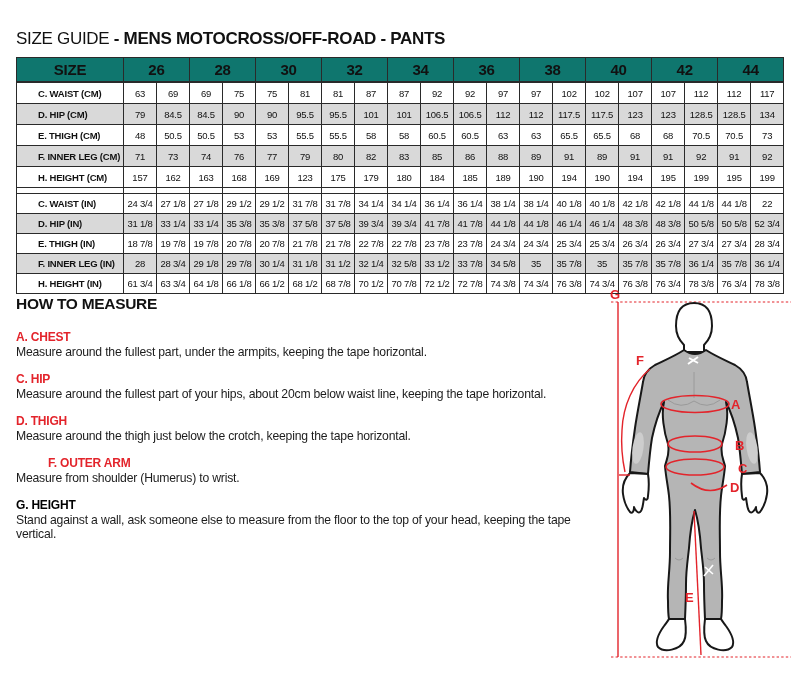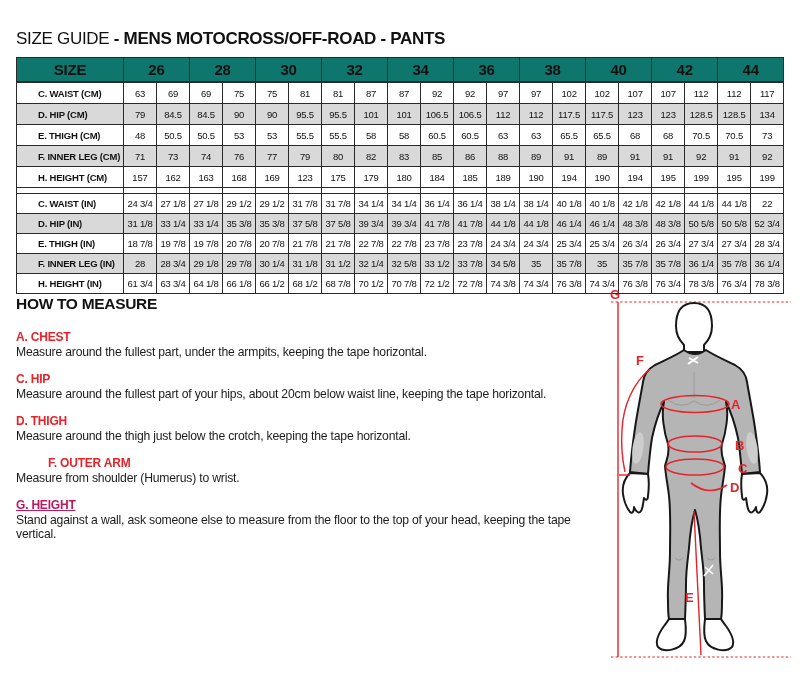--- a/index.html
+++ b/index.html
@@ -353,21 +353,21 @@
       </div>
       <div class="m-item">
         <h3 style="color: rgb(227, 36, 43);">D. THIGH</h3>
         <p>Measure around the thigh just below the crotch, keeping the tape horizontal.</p>
       </div>
       <div class="m-item">
         <h3 style="color: rgb(227, 36, 43); padding-left: 32px;">F. OUTER ARM</h3>
         <p>Measure from shoulder (Humerus) to wrist.</p>
       </div>
       <div class="m-item">
-        <h3 style="color: #be185d; text-decoration: underline;">G. HEIGHT</h3>
+        <h3 style="color: #000000;">G. HEIGHT</h3>
         <p>Stand against a wall, ask someone else to measure from the floor to the top of your head, keeping the tape vertical.</p>
       </div>
     </div>
 </div>
 
 <svg class="figure" viewBox="0 0 190 391" aria-hidden="true">
   <g stroke="#e3242b" fill="none">
     <line x1="6" y1="16" x2="186" y2="16" stroke-width="1.1" stroke-dasharray="2.4,2.2"></line>
     <line x1="6" y1="371" x2="186" y2="371" stroke-width="1.1" stroke-dasharray="2.4,2.2"></line>
     <line x1="13" y1="16" x2="13" y2="371" stroke-width="1.4"></line>

